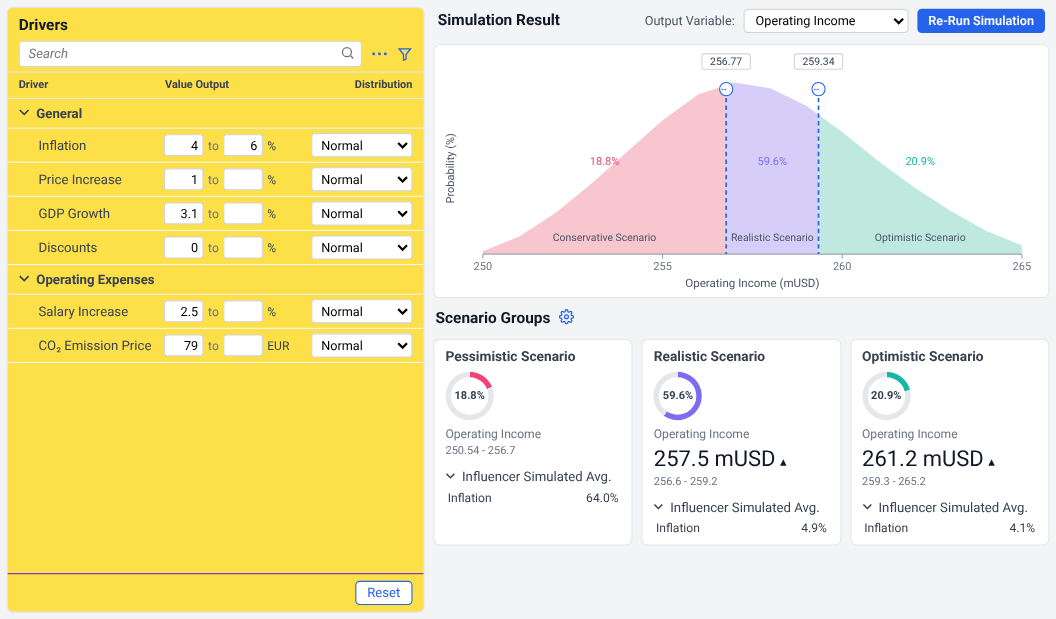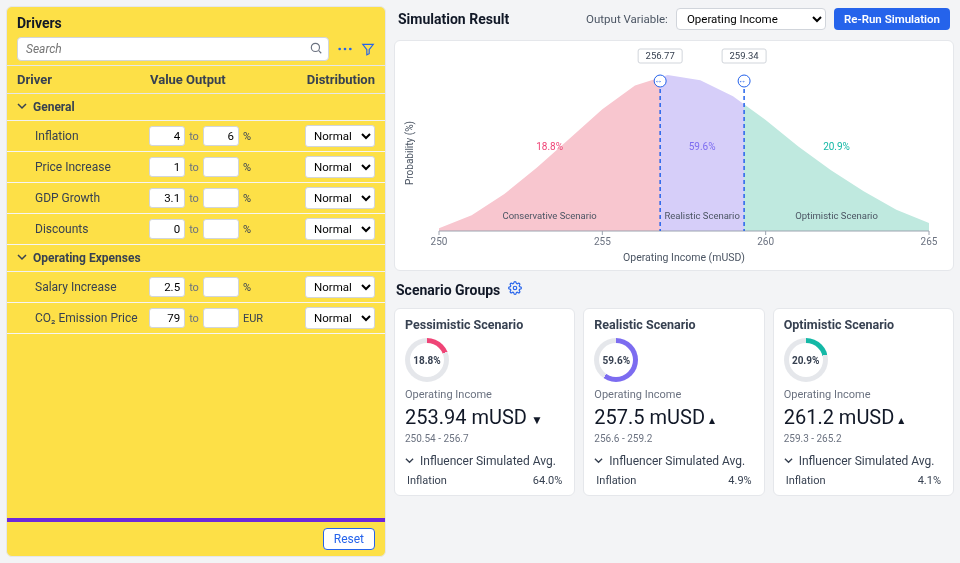--- a/index.html
+++ b/index.html
@@ -7,34 +7,34 @@
 .panel{background:#fde047;border:1px solid #e5e7eb;border-radius:6px}
 .left{width:380px;display:flex;flex-direction:column}
 .right{flex:1;display:flex;flex-direction:column;gap:8px;background:transparent}
 .title{font-weight:700;font-size:14px;color:#111827}
 .left-head{padding:8px 10px 4px 10px}
 .search-row{display:flex;gap:8px;margin-top:6px}
 .search-box{flex:1;position:relative}
 .search-box input{width:100%;padding:4px 26px 4px 8px;border:1px solid #d1d5db;border-radius:4px;font-size:12px;font-style:italic;color:#6b7280}
 .search-box .sicon{position:absolute;right:6px;top:4px;color:#6b7280}
 .icon-btn{color:#2563eb;cursor:pointer;display:flex;align-items:center;gap:2px}
-.thead{display:flex;padding:6px 10px;font-weight:700;font-size:13px;color:#374151;border-top:1px solid #e5e7eb;border-bottom:1px solid #e5e7eb}
+.thead{display:flex;padding:6px 10px;font-weight:700;font-size:10px;color:#374151;border-top:1px solid #e5e7eb;border-bottom:1px solid #e5e7eb}
 .thead .c1{flex:1.3}
 .thead .c2{flex:1.2}
 .thead .c3{flex:1;text-align:right}
 .group-row{display:flex;align-items:center;padding:6px 10px;font-weight:700;font-size:12px;border-bottom:1px solid #f1f1f1;gap:6px;cursor:pointer}
 .drv-row{display:flex;align-items:center;padding:4px 10px 4px 28px;border-bottom:1px solid #f5f5f5;gap:4px}
 .drv-row .name{flex:1.1;font-size:12px}
 .range-cell{flex:1.2;display:flex;align-items:center;gap:4px}
 .range-cell input{width:36px;padding:2px 4px;border:1px solid #d1d5db;border-radius:3px;text-align:right;font-size:11.5px}
 .range-cell .to{font-size:11px;color:#6b7280}
 .range-cell .unit{font-size:11px;color:#374151;width:28px}
 .dist-cell{flex:1;display:flex;justify-content:flex-end}
-.dist-cell select{width:70px;padding:2px 4px;border:1px solid #d1d5db;border-radius:3px;font-size:11.5px;background:#fff}
-.left-foot{margin-top:auto;padding:6px 10px;display:flex;justify-content:flex-end;border-top:4px solid #6d28d9}
+.dist-cell select{width:92px;padding:2px 4px;border:1px solid #d1d5db;border-radius:3px;font-size:11.5px;background:#fff}
+.left-foot{margin-top:auto;padding:6px 10px;display:flex;justify-content:flex-end;border-top:1px solid #6d28d9}
 .reset-btn{border:1px solid #2563eb;color:#2563eb;background:#fff;padding:3px 10px;border-radius:4px;font-size:12px;cursor:pointer}
 .sim-head{display:flex;align-items:center;padding:2px 4px;gap:8px}
 .sim-head .title{flex:0 0 auto}
 .ov-label{margin-left:auto;font-size:11.5px;color:#4b5563}
 .ov-select{border:1px solid #d1d5db;border-radius:4px;padding:2px 6px;font-size:11.5px;min-width:150px;background:#fff}
 .rerun{background:#2563eb;color:#fff;border:none;border-radius:4px;padding:4px 10px;font-size:11.5px;font-weight:600;cursor:pointer;white-space:nowrap}
 .chart-box{background:#fff;border:1px solid #e5e7eb;border-radius:6px;padding:6px 10px 2px 6px}
 .sg-head{display:flex;align-items:center;gap:8px;padding:2px 2px}
 .cards{display:flex;gap:8px}
 .card{flex:1;background:#fff;border:1px solid #e5e7eb;border-radius:6px;overflow:hidden;display:flex;flex-direction:row}
@@ -245,21 +245,20 @@
       <div class="card">
     <div class="topbar" style="background:#ef4476"></div>
     <div class="body">
       <div class="name">Pessimistic Scenario</div>
       <div class="donut-row">
         <div class="donut" style="background:conic-gradient(#ef4476 0deg 67.68deg,#e5e7eb 67.68deg 360deg)">
           <div class="inner">18.8%</div>
         </div>
       </div>
       <div class="metric-label">Operating Income</div>
-      <div class="metric-val">253.94 mUSD<span class="arrow">▼</span></div>
       <div class="metric-range">250.54 - 256.7</div>
       <div class="infl-row">
         <span><svg width="9" height="9" viewBox="0 0 10 10">
                 <path d="M1 3 L5 7 L9 3" fill="none" stroke="#374151" stroke-width="1.5"></path>
               </svg></span>
         <span>Influencer Simulated Avg.</span>
       </div>
       <div class="inf-table">
         <span>Inflation</span>
         <span>64.0%</span>

